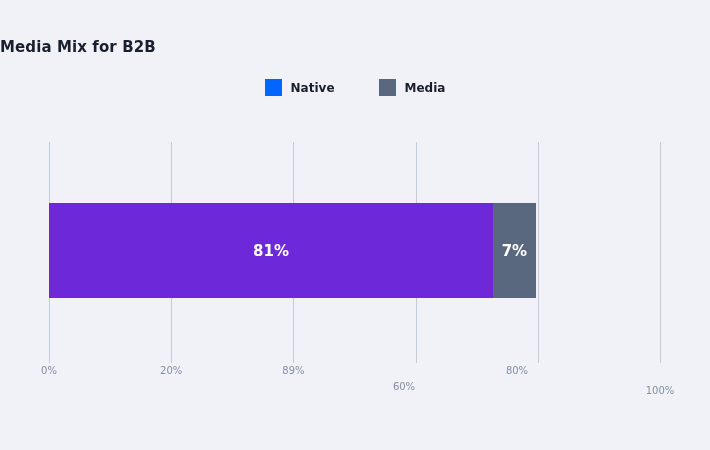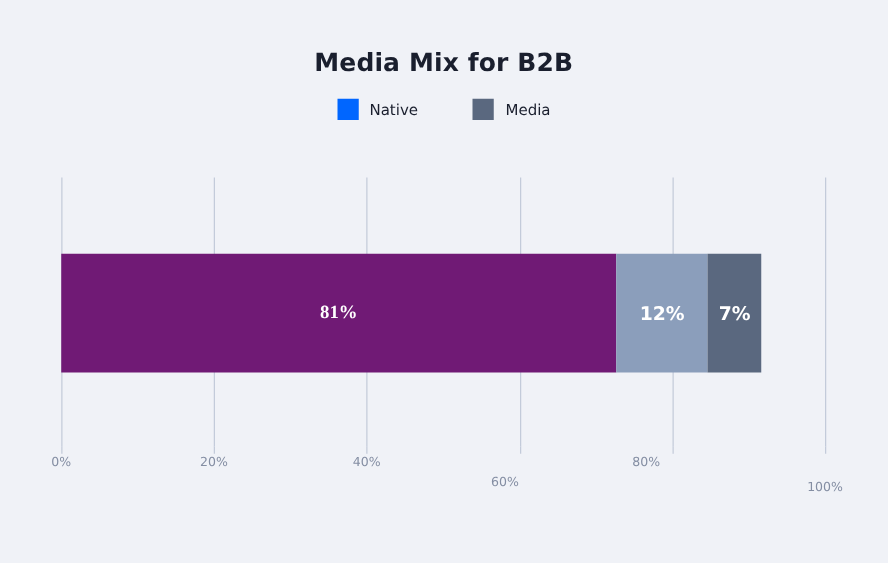--- a/index.html
+++ b/index.html
@@ -19,22 +19,22 @@
     width: 710px;
     height: 450px;
   }
 
   
   .chart-title {
     position: absolute;
     top: 38px;
     left: 0;
     width: 710px;
-    text-align: center;
-    font-size: 20px;
+    text-align: left;
+    font-size: 15px;
     font-weight: bold;
     color: #1a1f2e;
     letter-spacing: 0.1px;
   }
 
   
   .legend {
     position: absolute;
     top: 79px;
     left: 0;
@@ -49,21 +49,21 @@
     align-items: center;
     gap: 9px;
   }
   .legend-swatch {
     width: 17px;
     height: 17px;
     flex: 0 0 auto;
   }
   .legend-label {
     font-size: 12px;
-    font-weight: normal;
+    font-weight: bold;
     color: #1a1f2e;
     white-space: nowrap;
   }
 
   
   .plot-area {
     position: absolute;
     left: 49px;
     top: 142px;
     width: 611px;   
@@ -139,37 +139,34 @@
   <div class="plot-area" id="plot-area">
     <div id="gridlines">
         <div class="gridline" style="left: 0px;"></div>
         <div class="gridline" style="left: 122.2px;"></div>
         <div class="gridline" style="left: 244.4px;"></div>
         <div class="gridline" style="left: 366.6px;"></div>
         <div class="gridline" style="left: 488.8px;"></div>
         <div class="gridline" style="left: 611px;"></div>
       </div>
     <div class="bar" id="bar">
-        <div class="bar-segment" style="background: #701a75; width: 444px; font-family: Liberation Serif, serif;">
+        <div class="bar-segment" style="background: #6d28d9; width: 444px;">
           <span class="bar-segment-label">81%</span>
-        </div>
-        <div class="bar-segment" style="background: rgb(139, 158, 187); width: 73.32px;">
-          <span class="bar-segment-label">12%</span>
         </div>
         <div class="bar-segment" style="background: rgb(90, 104, 127); width: 42.77px;">
           <span class="bar-segment-label">7%</span>
         </div>
       </div>
     <div id="ticks">
         <div class="tick-mark" style="left: 0px;"></div>
         <div class="tick-label" style="left: 0px;">0%</div>
         <div class="tick-mark" style="left: 122.2px;"></div>
         <div class="tick-label" style="left: 122.2px; text-align: center;">20%</div>
         <div class="tick-mark" style="left: 244.4px;"></div>
-        <div class="tick-label" style="left: 244.4px;">40%</div>
+        <div class="tick-label" style="left: 244.4px;">89%</div>
         <div class="tick-mark" style="left: 366.6px;"></div>
         <div class="tick-label" style="left: 355px; margin-top: 16px;">60%</div>
         <div class="tick-mark" style="left: 488.8px;"></div>
         <div class="tick-label" style="left: 468px; text-align: center;">80%</div>
         <div class="tick-mark" style="left: 611px;"></div>
         <div class="tick-label" style="left: 611px; margin-top: 20px;">100%</div>
       </div>
   </div>
 
 </div>

